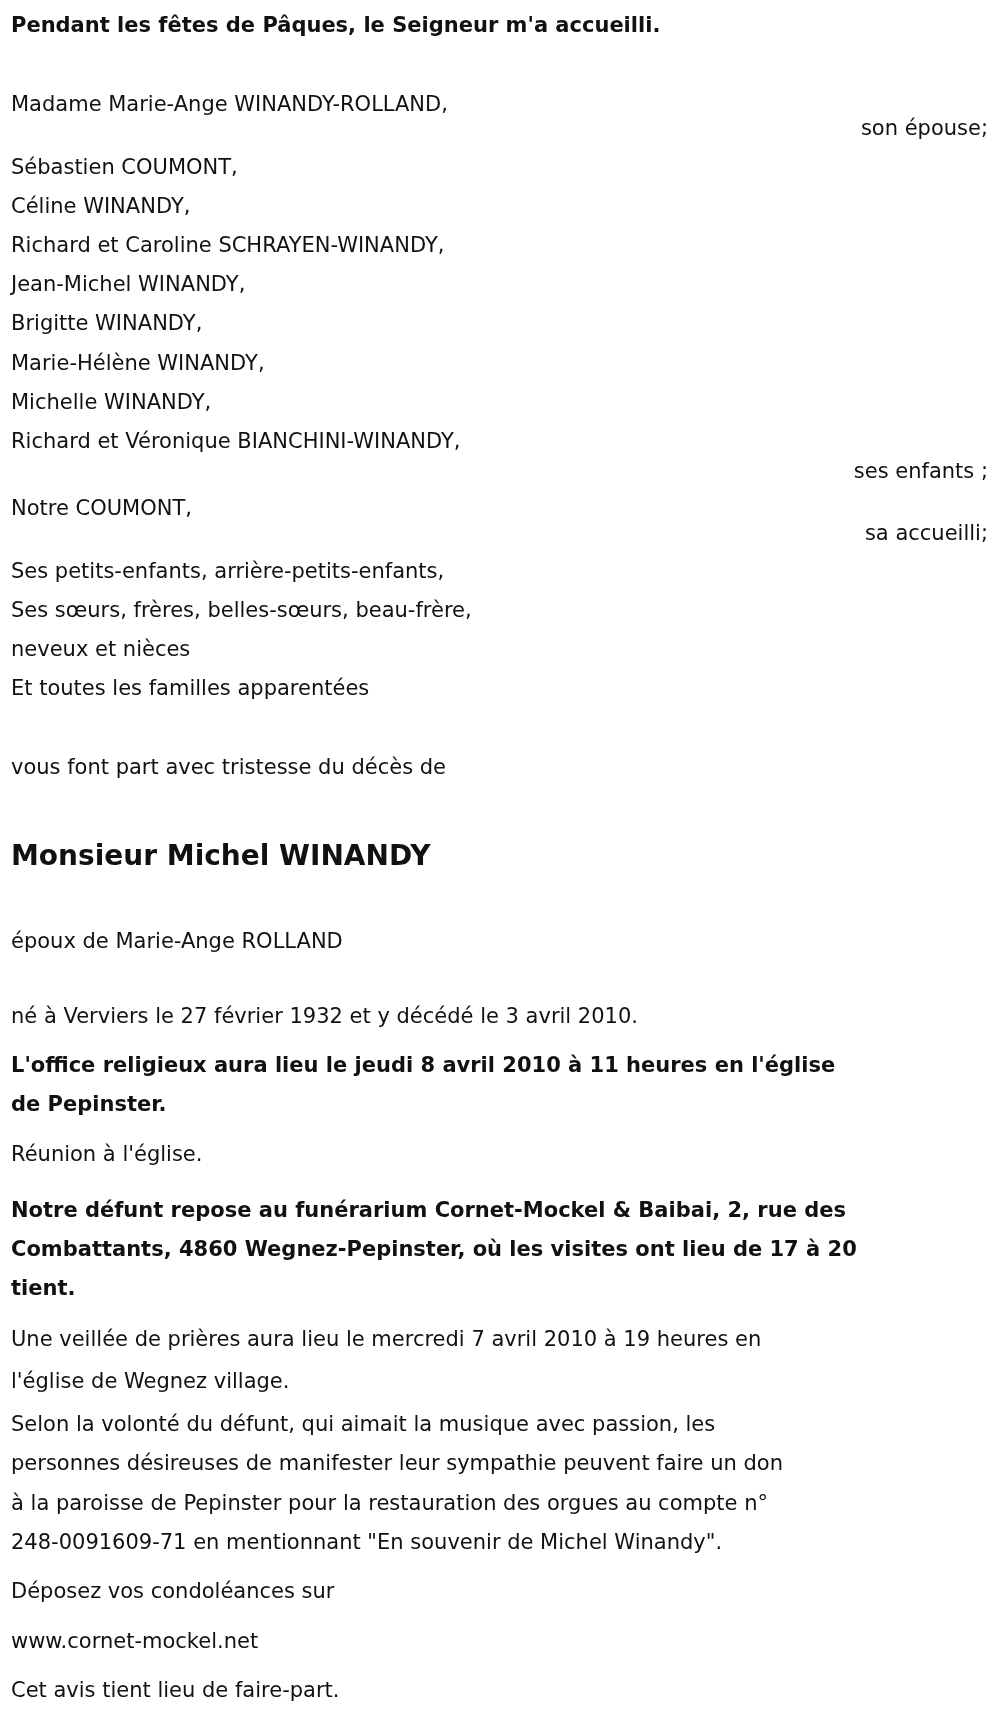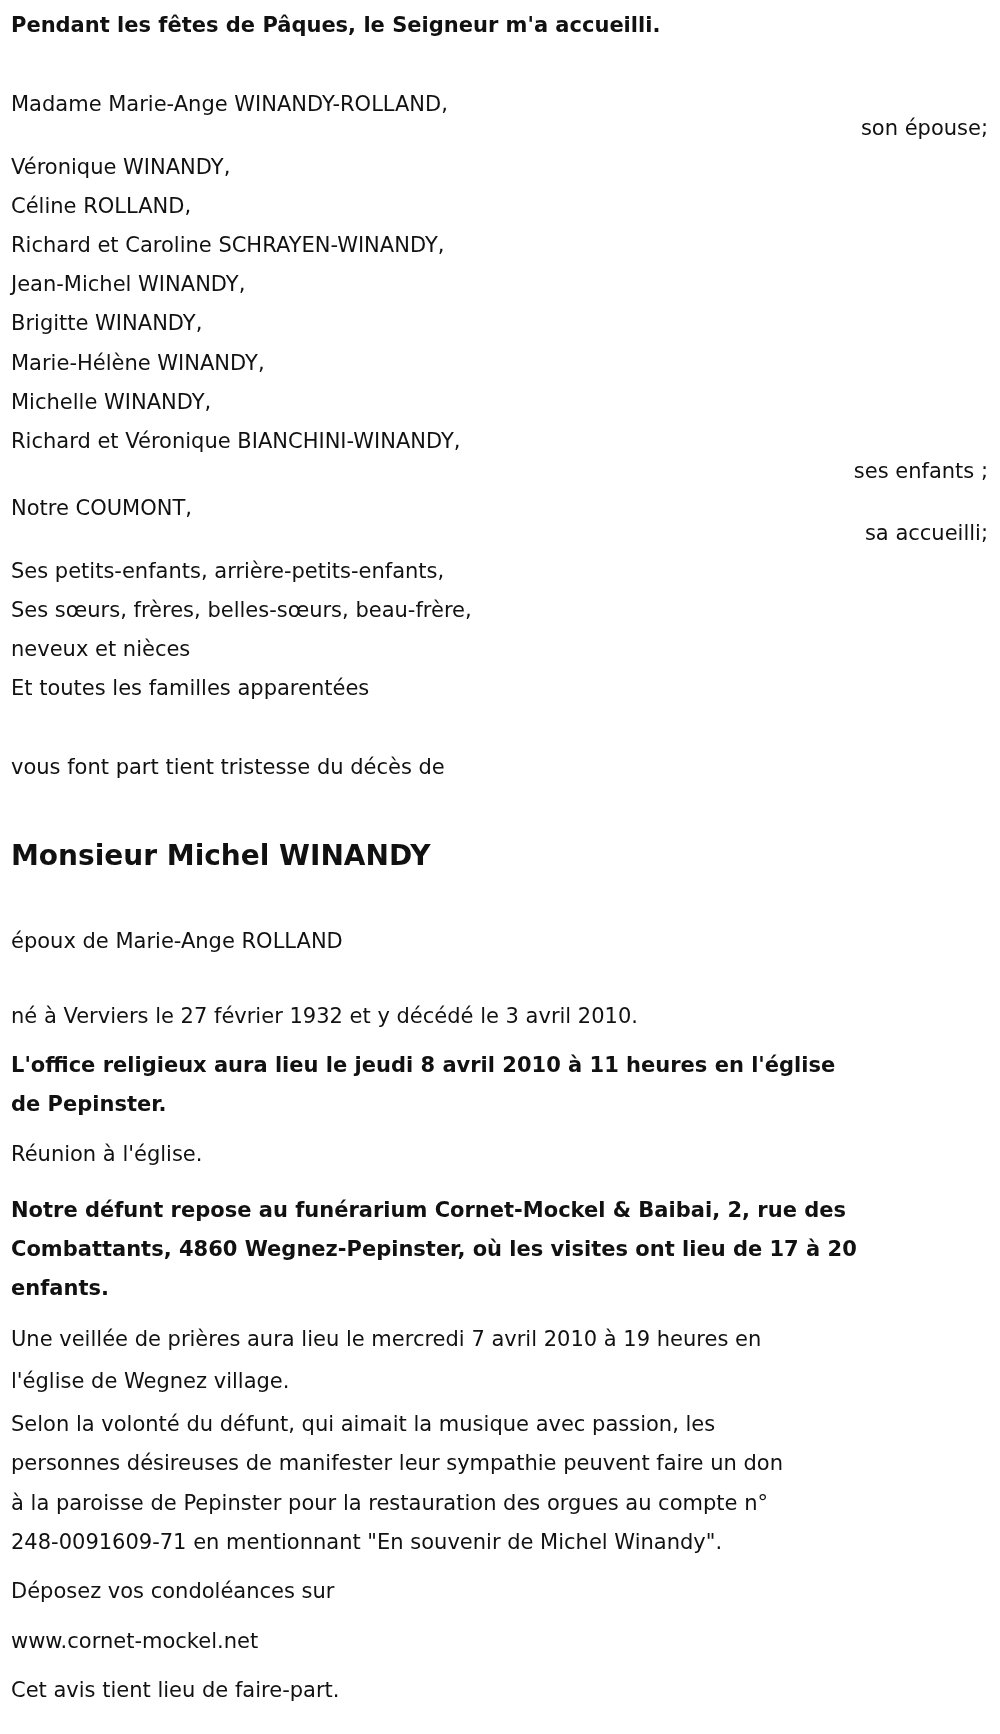--- a/index.html
+++ b/index.html
@@ -14,59 +14,59 @@
 <body>
 
 <div>
 
   <div class="ln b" style="top:10px">Pendant les fêtes de Pâques, le Seigneur m'a accueilli.</div>
 
   <div class="ln" style="top:89px">Madame Marie-Ange WINANDY-ROLLAND,</div>
   <div class="ln it" style="top:113px">son épouse;</div>
 
   <div>
-    <div class="ln" style="top:152px">Véronique WINANDY,</div>
-    <div class="ln" style="top:191px">Céline ROLLAND,</div>
+    <div class="ln" style="top:152px">Sébastien COUMONT,</div>
+    <div class="ln" style="top:191px">Céline WINANDY,</div>
     <div class="ln" style="top:230px">Richard et Caroline SCHRAYEN-WINANDY,</div>
     <div class="ln" style="top:269px">Jean-Michel WINANDY,</div>
     <div class="ln" style="top:308px">Brigitte WINANDY,</div>
     <div class="ln" style="top:348px">Marie-Hélène WINANDY,</div>
     <div class="ln" style="top:387px">Michelle WINANDY,</div>
     <div class="ln" style="top:426px">Richard et Véronique BIANCHINI-WINANDY,</div>
   </div>
   <div class="ln it" style="top:456px">ses enfants ;</div>
 
   <div class="ln" style="top:493px">Notre COUMONT,</div>
   <div class="ln it" style="top:518px">sa accueilli;</div>
 
   <div>
     <div class="ln" style="top:556px">Ses petits-enfants, arrière-petits-enfants,</div>
     <div class="ln" style="top:595px">Ses sœurs, frères, belles-sœurs, beau-frère,</div>
     <div class="ln" style="top:634px">neveux et nièces</div>
     <div class="ln" style="top:673px">Et toutes les familles apparentées</div>
   </div>
 
-  <div class="ln" style="top:752px">vous font part tient tristesse du décès de</div>
+  <div class="ln" style="top:752px">vous font part avec tristesse du décès de</div>
 
   <div class="ln hd" style="top:834px">Monsieur Michel WINANDY</div>
 
   <div class="ln" style="top:926px">époux de Marie-Ange ROLLAND</div>
   <div class="ln" style="top:1001px">né à Verviers le 27 février 1932 et y décédé le 3 avril 2010.</div>
 
   <div>
     <div class="ln b" style="top:1050px">L'office religieux aura lieu le jeudi 8 avril 2010 à 11 heures en l'église</div>
     <div class="ln b" style="top:1089px">de Pepinster.</div>
   </div>
 
   <div class="ln" style="top:1139px">Réunion à l'église.</div>
 
   <div>
     <div class="ln b" style="top:1195px">Notre défunt repose au funérarium Cornet-Mockel &amp; Baibai, 2, rue des</div>
     <div class="ln b" style="top:1234px">Combattants, 4860 Wegnez-Pepinster, où les visites ont lieu de 17 à 20</div>
-    <div class="ln b" style="top:1273px">enfants.</div>
+    <div class="ln b" style="top:1273px">tient.</div>
   </div>
 
   <div>
     <div class="ln" style="top:1324px">Une veillée de prières aura lieu le mercredi 7 avril 2010 à 19 heures en</div>
     <div class="ln" style="top:1366px">l'église de Wegnez village.</div>
   </div>
 
   <div>
     <div class="ln" style="top:1409px">Selon la volonté du défunt, qui aimait la musique avec passion, les</div>
     <div class="ln" style="top:1448px">personnes désireuses de manifester leur sympathie peuvent faire un don</div>

